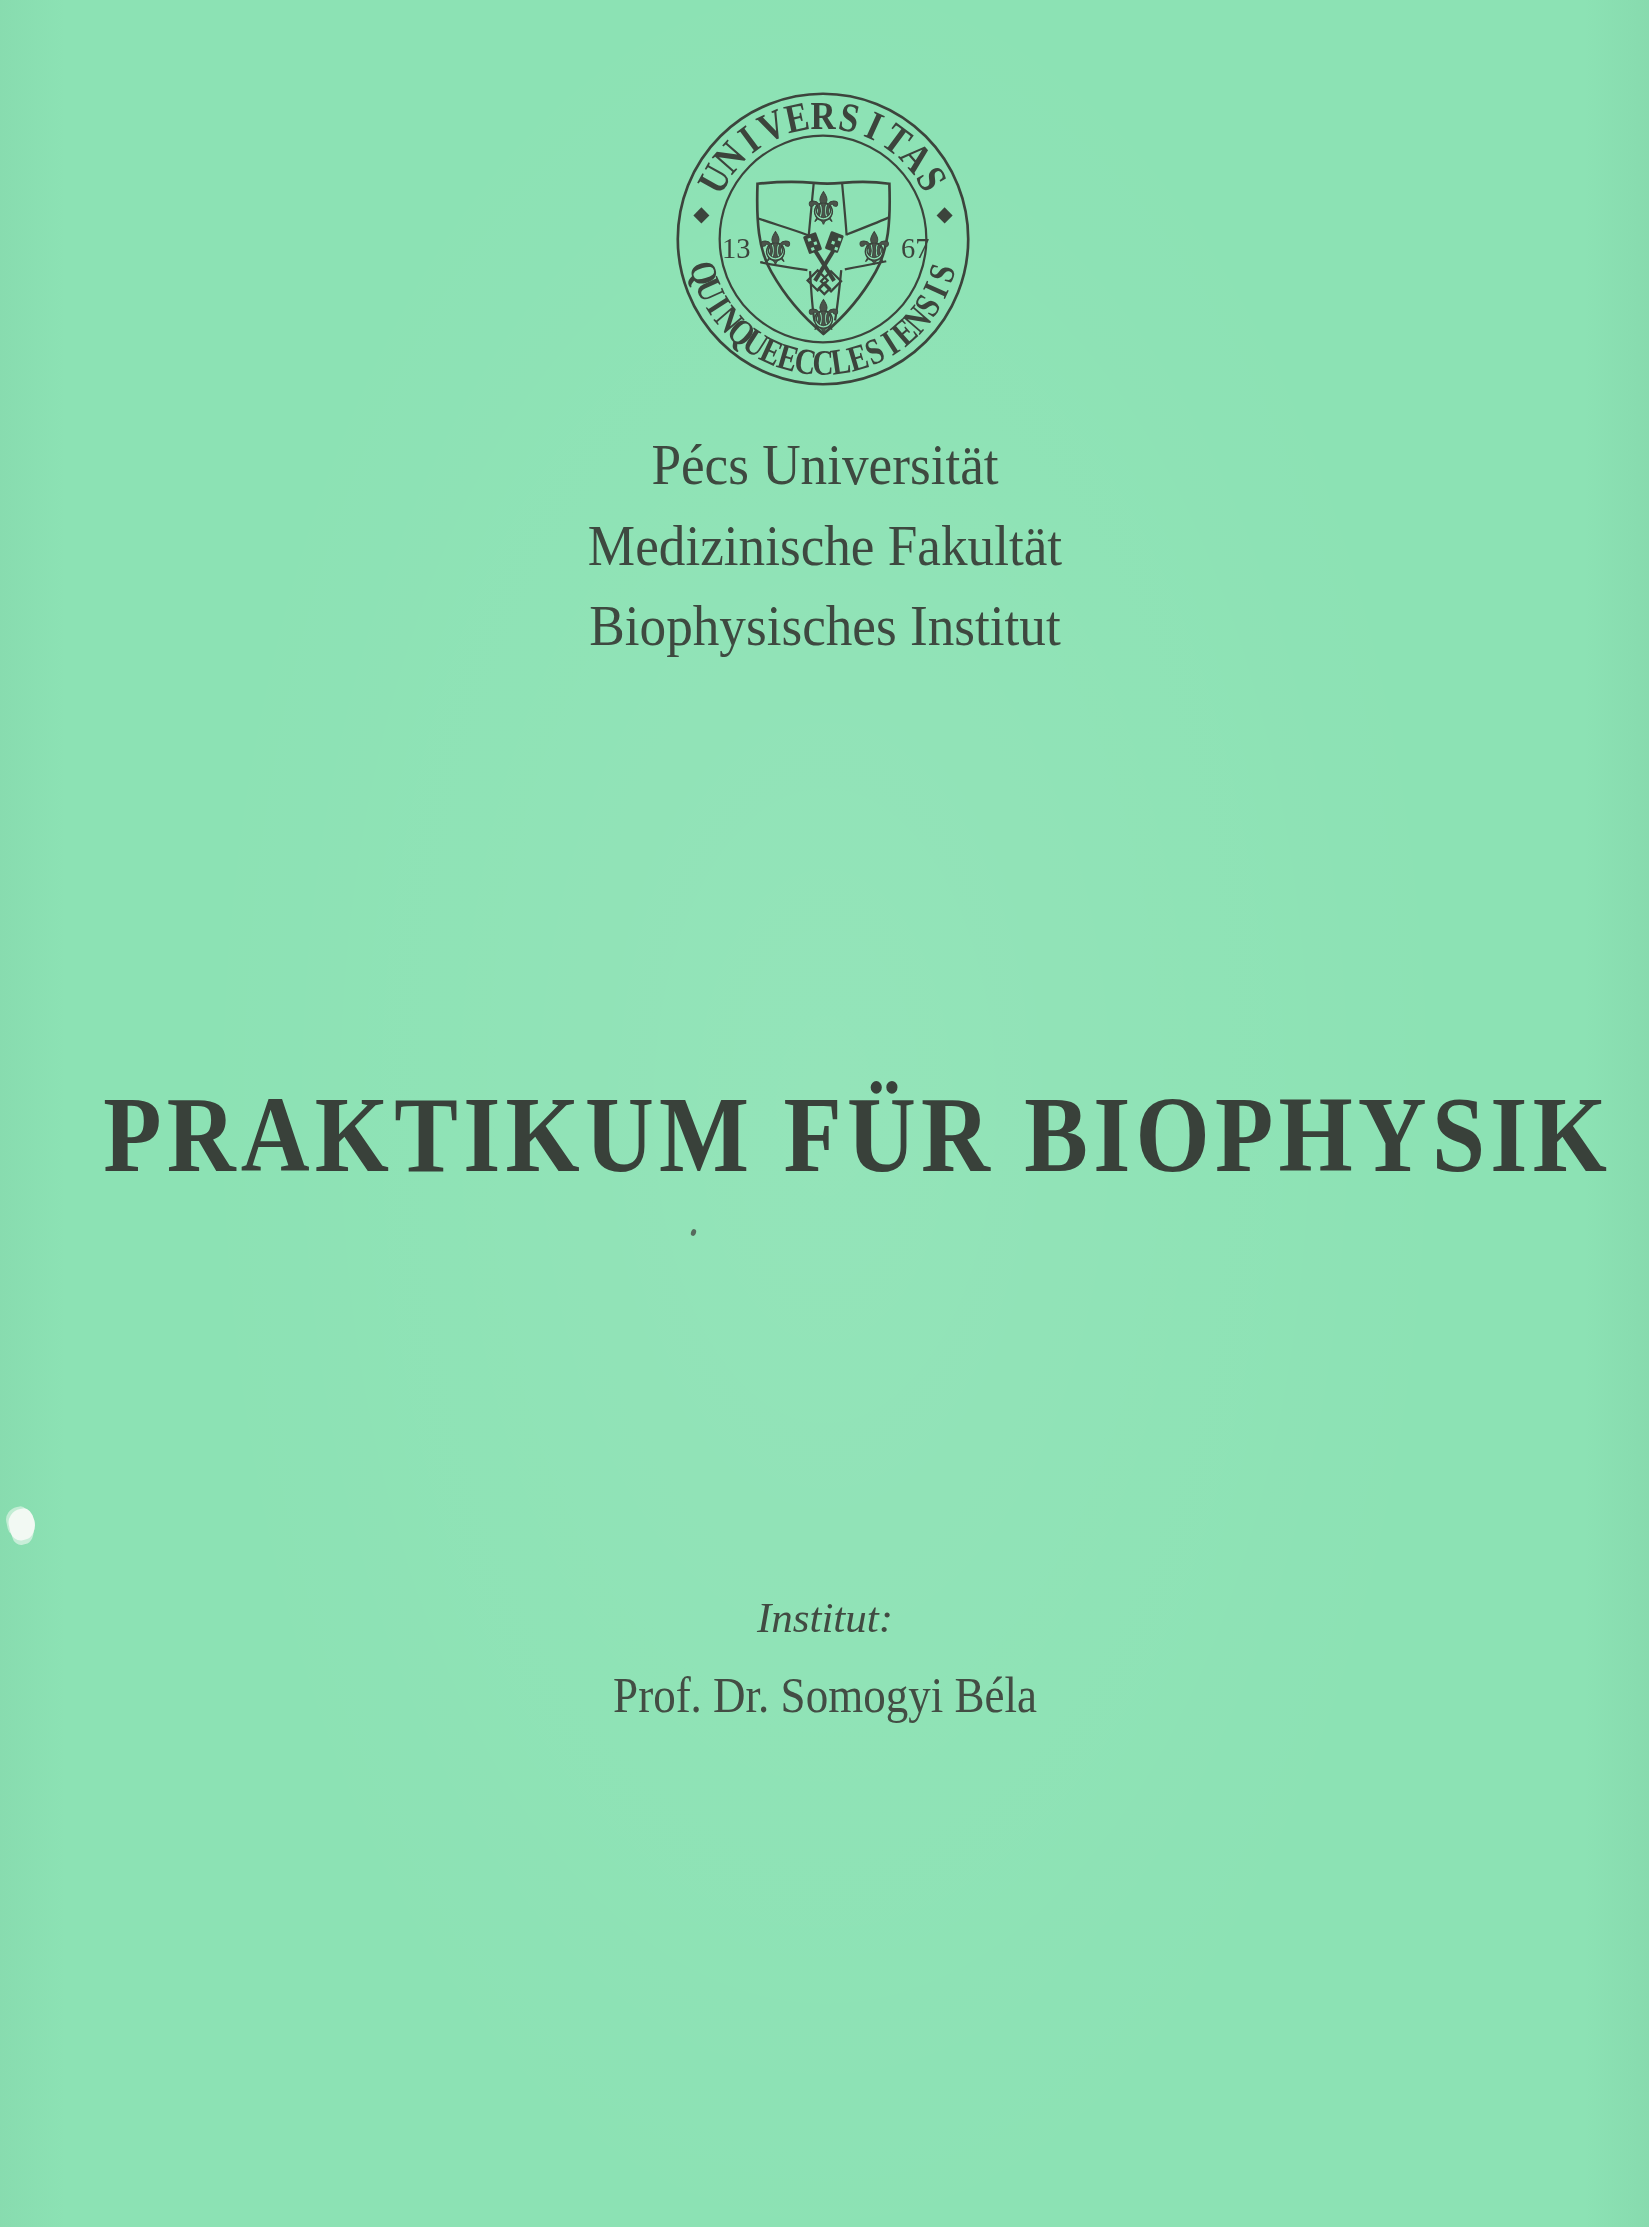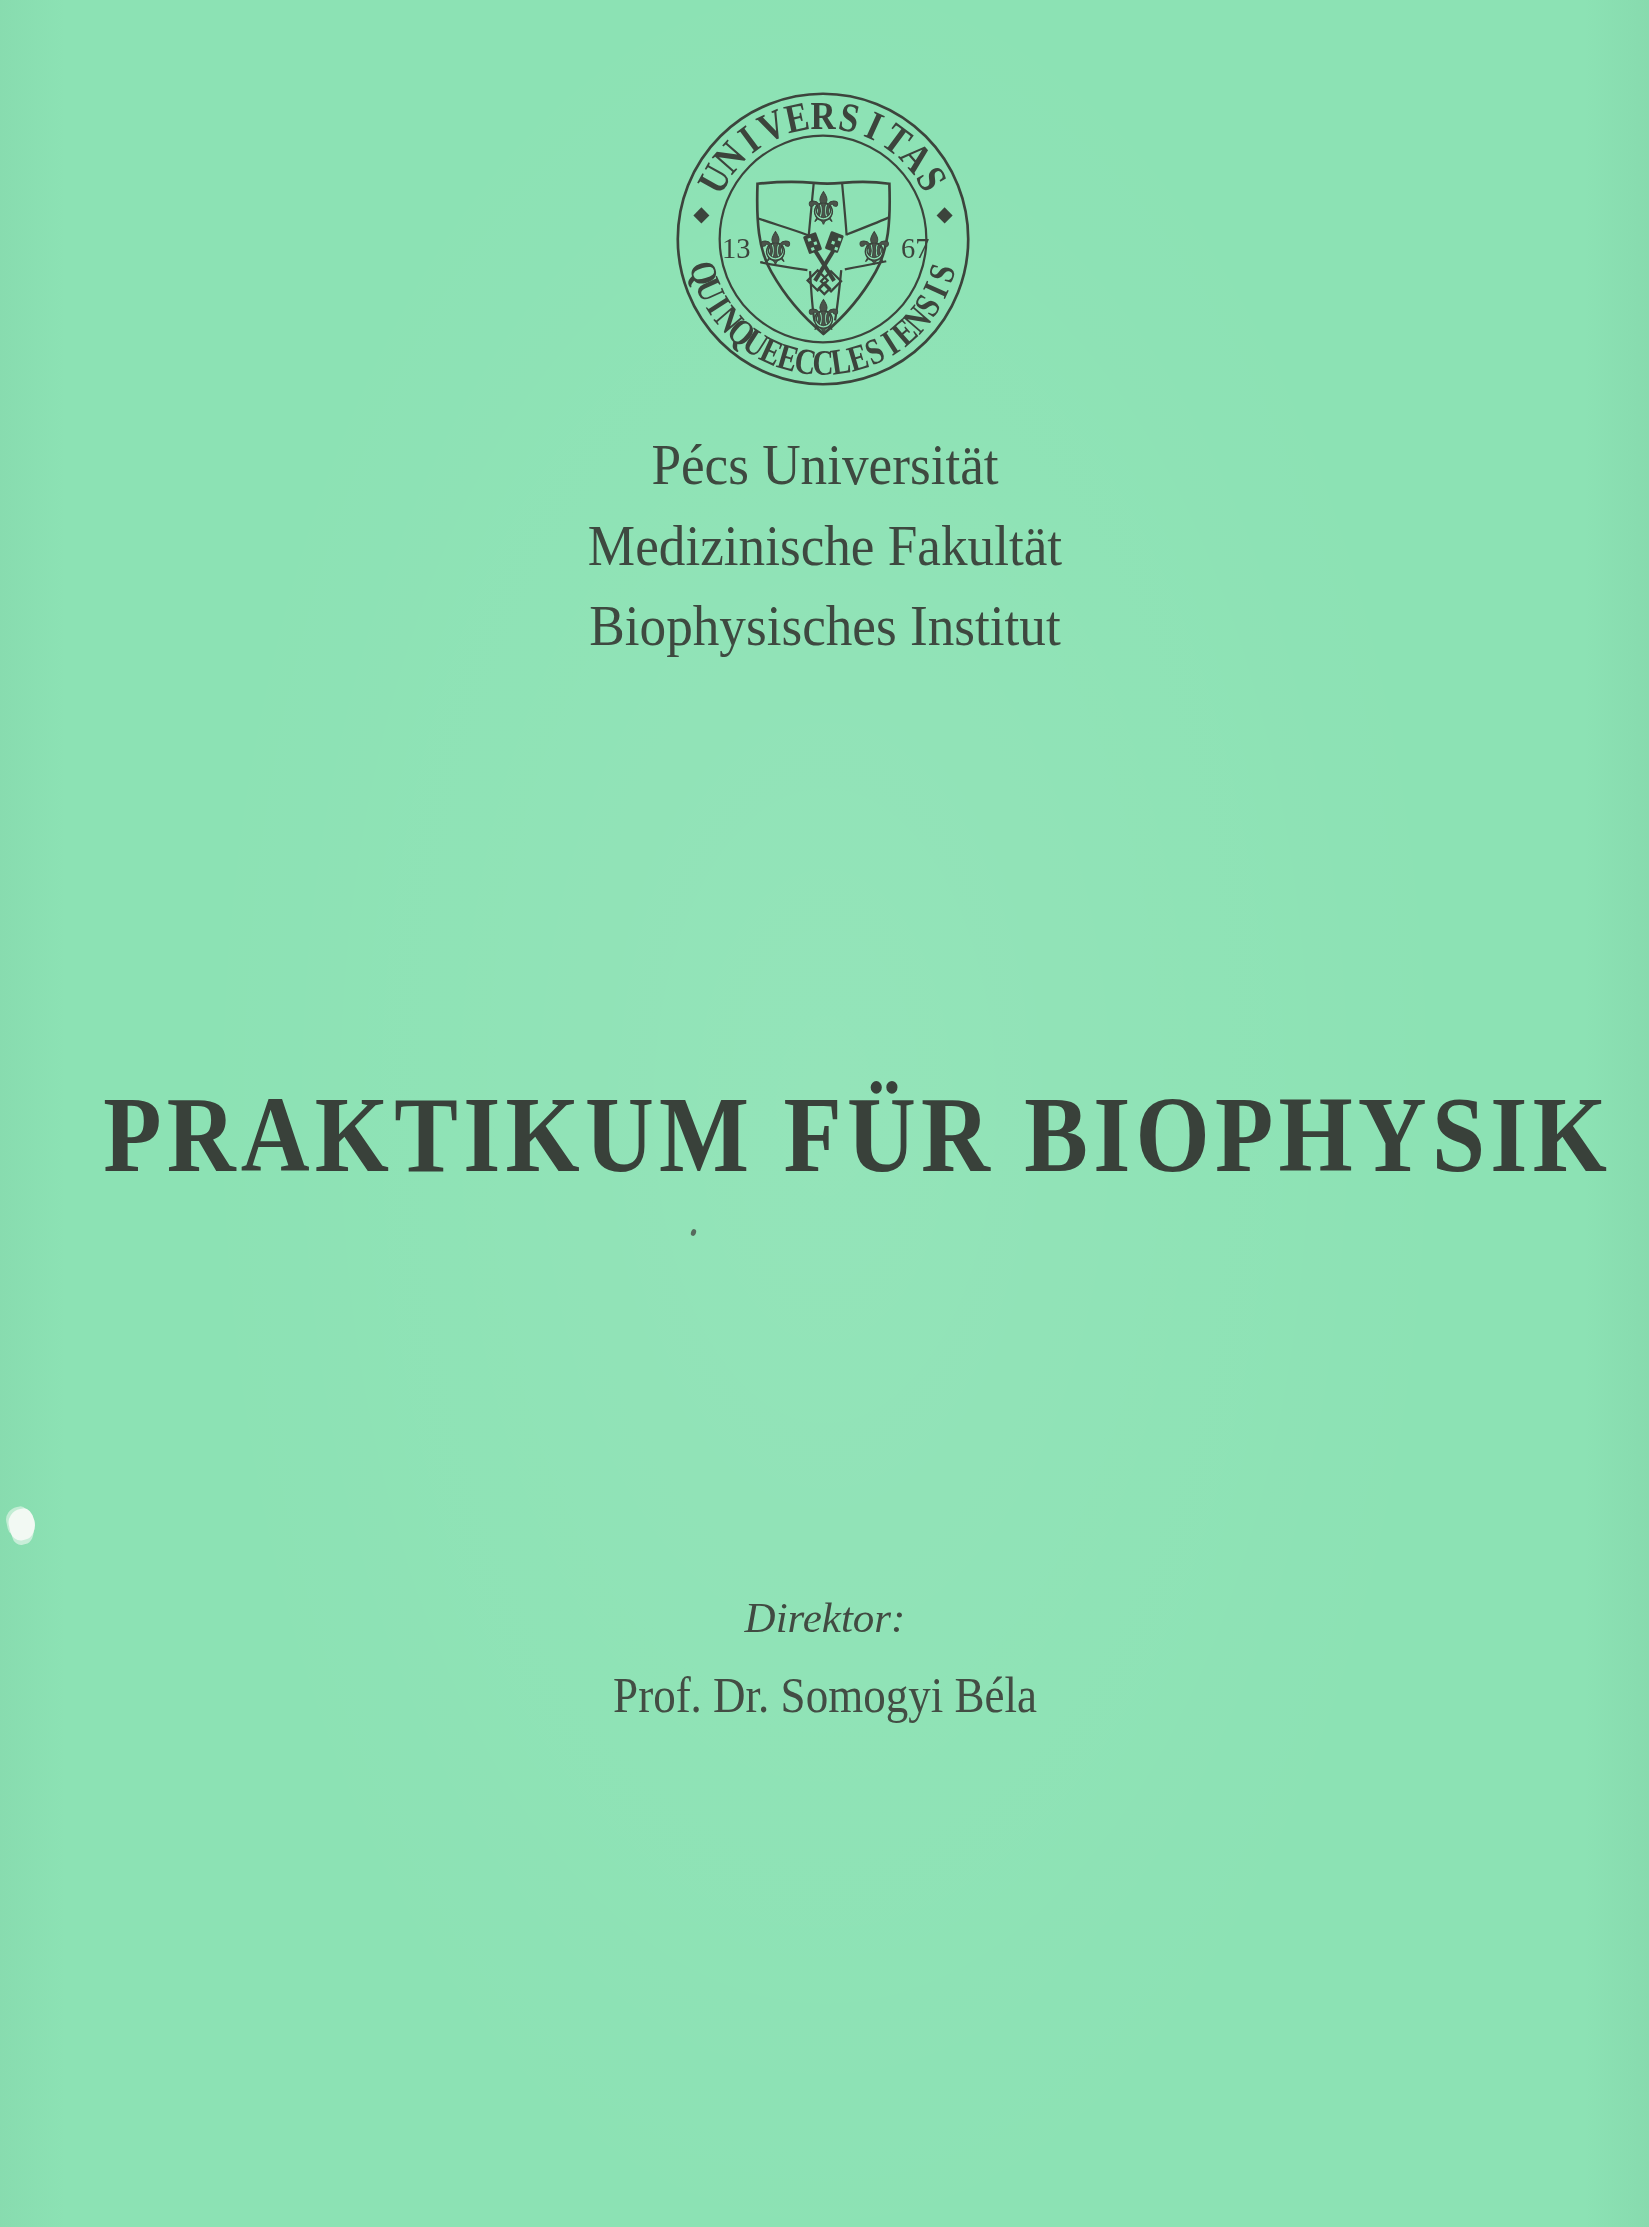--- a/index.html
+++ b/index.html
@@ -135,19 +135,19 @@
   </svg>
 
   <div class="cline inst" style="top:437px">Pécs Universität</div>
   <div class="cline inst" style="top:518px">Medizinische Fakultät</div>
   <div class="cline inst" style="top:598px">Biophysisches Institut</div>
 
   <div class="cline title" style="top:1080px">PRAKTIKUM FÜR BIOPHYSIK</div>
 
   <div class="speck" style="left:691px;top:1229px;width:4.9px;height:7.1px;transform:rotate(18deg);opacity:.85"></div>
 
-  <div class="cline director-label" style="top:1596px">Direktor:</div>
+  <div class="cline director-label" style="top:1596px">Institut:</div>
   <div class="cline director-name" style="top:1670px">Prof. Dr. Somogyi Béla</div>
 
   <div class="blemish"></div>
 
 </div>
 
 
 </body></html>

